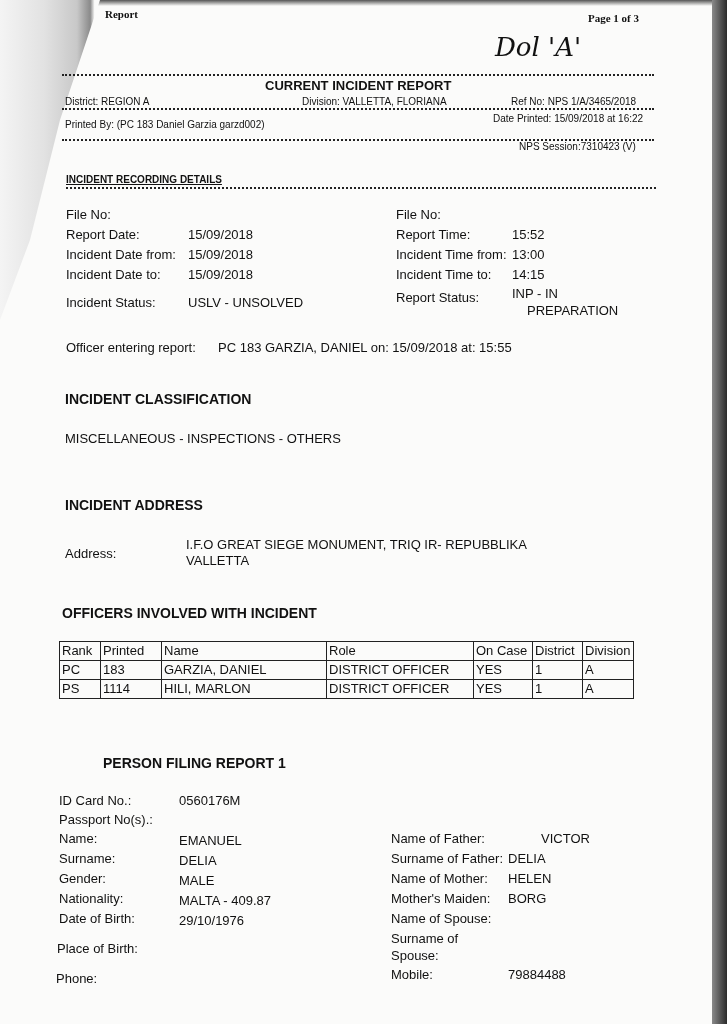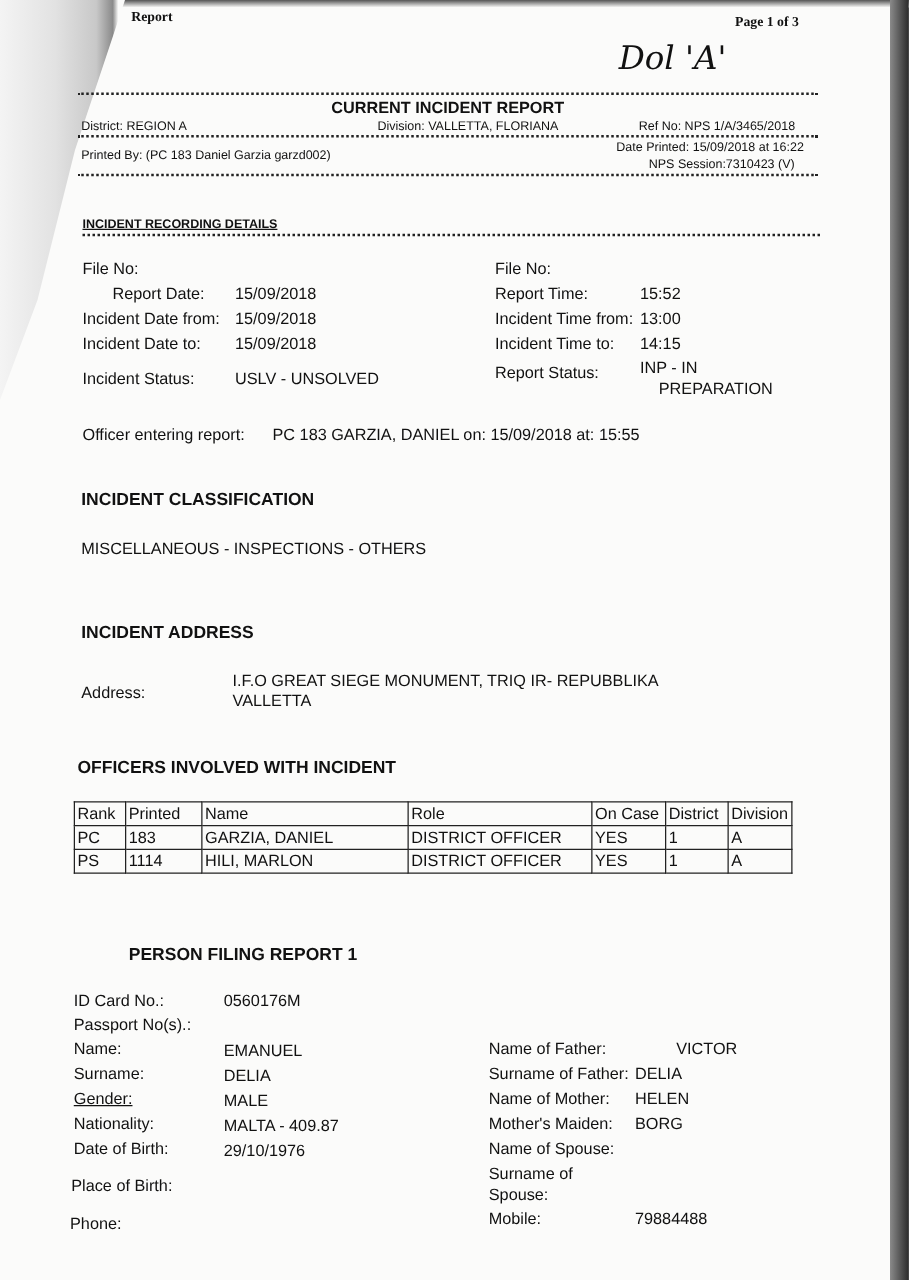--- a/index.html
+++ b/index.html
@@ -35,28 +35,28 @@
 <div class="abs hand" style="left:495px;top:32px;">Dol 'A'</div>
 
 <div class="dots" style="left:62px;top:74px;width:592px;"></div>
 <div class="abs b s13" style="left:265px;top:78px;">CURRENT INCIDENT REPORT</div>
 <div class="abs s10" style="left:65px;top:96px;">District: REGION A</div>
 <div class="abs s10" style="left:302px;top:96px;">Division: VALLETTA, FLORIANA</div>
 <div class="abs s10" style="left:511px;top:96px;">Ref No: NPS   1/A/3465/2018</div>
 <div class="dots" style="left:62px;top:108px;width:592px;"></div>
 <div class="abs s10" style="left:65px;top:119px;">Printed By: (PC 183 Daniel Garzia garzd002)</div>
 <div class="abs s10" style="left:493px;top:113px;">Date Printed: 15/09/2018 at 16:22</div>
-<div class="abs s10" style="left:519px;top:126px;">NPS Session:7310423 (V)</div>
+<div class="abs s10" style="left:519px;top:141px;">NPS Session:7310423 (V)</div>
 <div class="dots" style="left:62px;top:139px;width:592px;"></div>
 
 <div class="abs b s10" style="left:66px;top:174px;text-decoration:underline;">INCIDENT RECORDING DETAILS</div>
 <div class="dots" style="left:66px;top:187px;width:590px;"></div>
 
 <div class="abs s13" style="left:66px;top:207px;">File No:</div>
-<div class="abs s13" style="left:66px;top:227px;margin-left:24px;">Report Date:</div>
+<div class="abs s13" style="left:66px;top:227px;">Report Date:</div>
 <div class="abs s13" style="left:188px;top:227px;">15/09/2018</div>
 <div class="abs s13" style="left:66px;top:247px;">Incident Date from:</div>
 <div class="abs s13" style="left:188px;top:247px;">15/09/2018</div>
 <div class="abs s13" style="left:66px;top:267px;">Incident Date to:</div>
 <div class="abs s13" style="left:188px;top:267px;">15/09/2018</div>
 <div class="abs s13" style="left:66px;top:295px;">Incident Status:</div>
 <div class="abs s13" style="left:188px;top:295px;">USLV - UNSOLVED</div>
 
 <div class="abs s13" style="left:396px;top:207px;">File No:</div>
 <div class="abs s13" style="left:396px;top:227px;">Report Time:</div>
@@ -115,21 +115,21 @@
 
 <div class="abs b s14" style="left:58px;top:755px;padding-left:45px;">PERSON FILING REPORT  1</div>
 
 <div class="abs s13" style="left:59px;top:793px;">ID Card No.:</div>
 <div class="abs s13" style="left:179px;top:793px;">0560176M</div>
 <div class="abs s13" style="left:59px;top:812px;">Passport No(s).:</div>
 <div class="abs s13" style="left:59px;top:831px;">Name:</div>
 <div class="abs s13" style="left:179px;top:833px;">EMANUEL</div>
 <div class="abs s13" style="left:59px;top:851px;">Surname:</div>
 <div class="abs s13" style="left:179px;top:853px;">DELIA</div>
-<div class="abs s13" style="left:59px;top:871px;text-decoration:underline;">Gender:</div>
+<div class="abs s13" style="left:59px;top:871px;">Gender:</div>
 <div class="abs s13" style="left:179px;top:873px;">MALE</div>
 <div class="abs s13" style="left:59px;top:891px;">Nationality:</div>
 <div class="abs s13" style="left:179px;top:893px;">MALTA - 409.87</div>
 <div class="abs s13" style="left:59px;top:911px;">Date of Birth:</div>
 <div class="abs s13" style="left:179px;top:913px;">29/10/1976</div>
 <div class="abs s13" style="left:57px;top:941px;">Place of Birth:</div>
 <div class="abs s13" style="left:56px;top:971px;">Phone:</div>
 
 <div class="abs s13" style="left:391px;top:831px;">Name of Father:</div>
 <div class="abs s13" style="left:508px;top:831px;margin-left:33px;">VICTOR</div>

